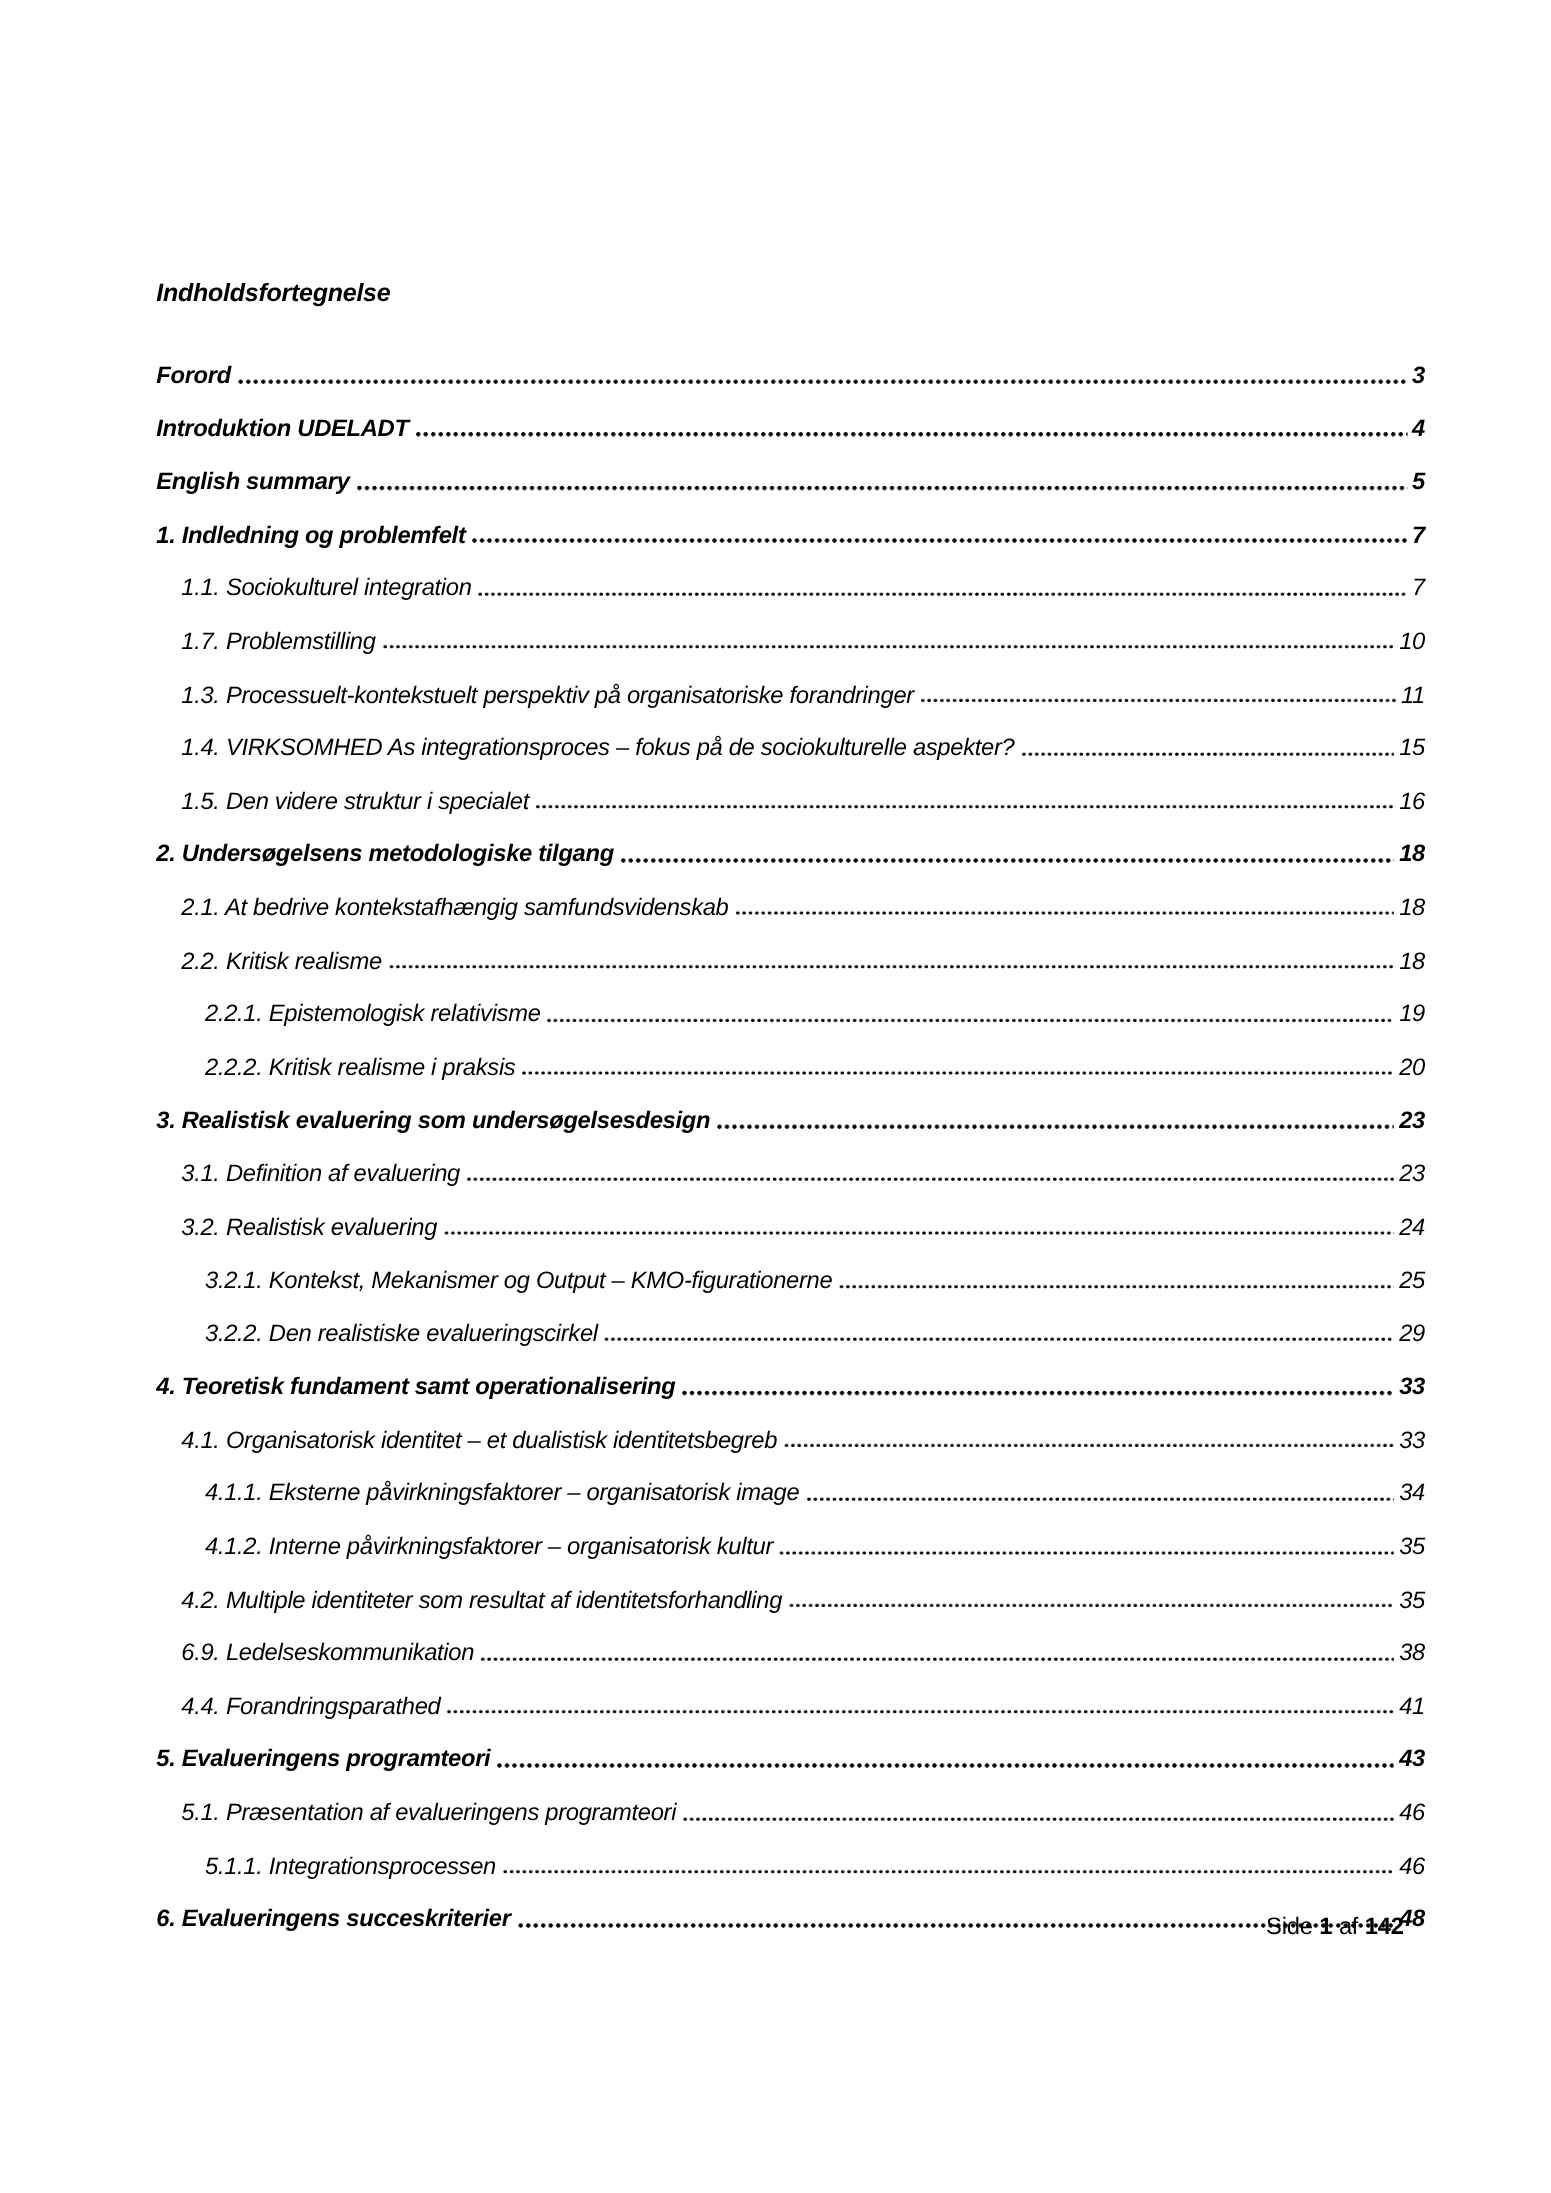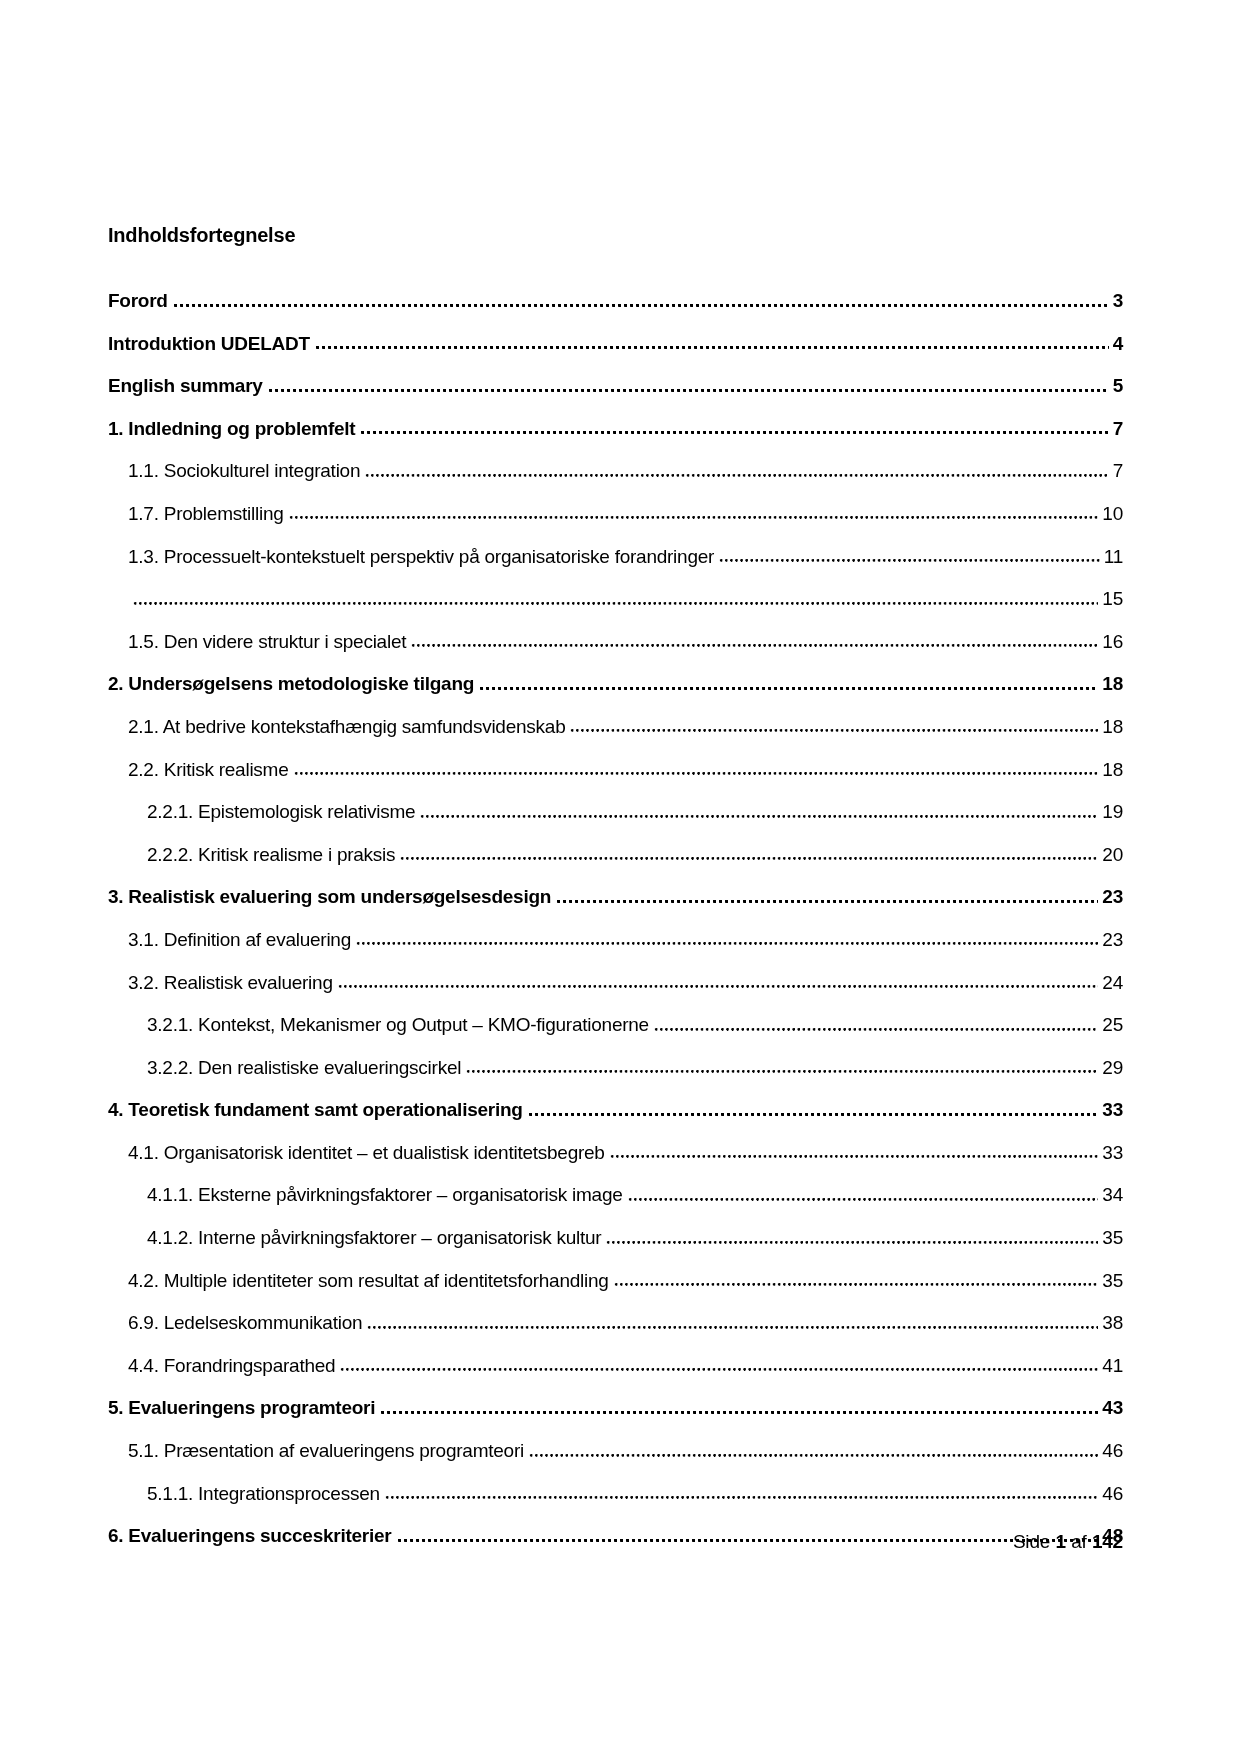--- a/index.html
+++ b/index.html
@@ -7,23 +7,24 @@
     width: 1241px;
     height: 1754px;
     background: #ffffff;
     font-family: "Liberation Sans", "DejaVu Sans", sans-serif;
     color: #000000;
     overflow: hidden;
     position: relative;
   }
   .content {
     position: absolute;
-    left: 108px;
+    left: 125px;
     top: 0;
     width: 1015px;
+    font-style: italic;
   }
   .doc-title {
     margin-top: 222px;
     font-size: 20px;
     font-weight: bold;
     line-height: 27px;
     letter-spacing: -0.2px;
   }
   .toc {
     margin-top: 39px;
@@ -121,20 +122,21 @@
         <span class="toc-page">10</span>
       </div>
 
       <div class="toc-row level-1">
         <span class="toc-label">1.3. Processuelt-kontekstuelt perspektiv på organisatoriske forandringer</span>
         <span class="toc-leader"></span>
         <span class="toc-page">11</span>
       </div>
 
       <div class="toc-row level-1">
+        <span class="toc-label">1.4. VIRKSOMHED As integrationsproces – fokus på de sociokulturelle aspekter?</span>
         <span class="toc-leader"></span>
         <span class="toc-page">15</span>
       </div>
 
       <div class="toc-row level-1">
         <span class="toc-label">1.5. Den videre struktur i specialet</span>
         <span class="toc-leader"></span>
         <span class="toc-page">16</span>
       </div>
 

